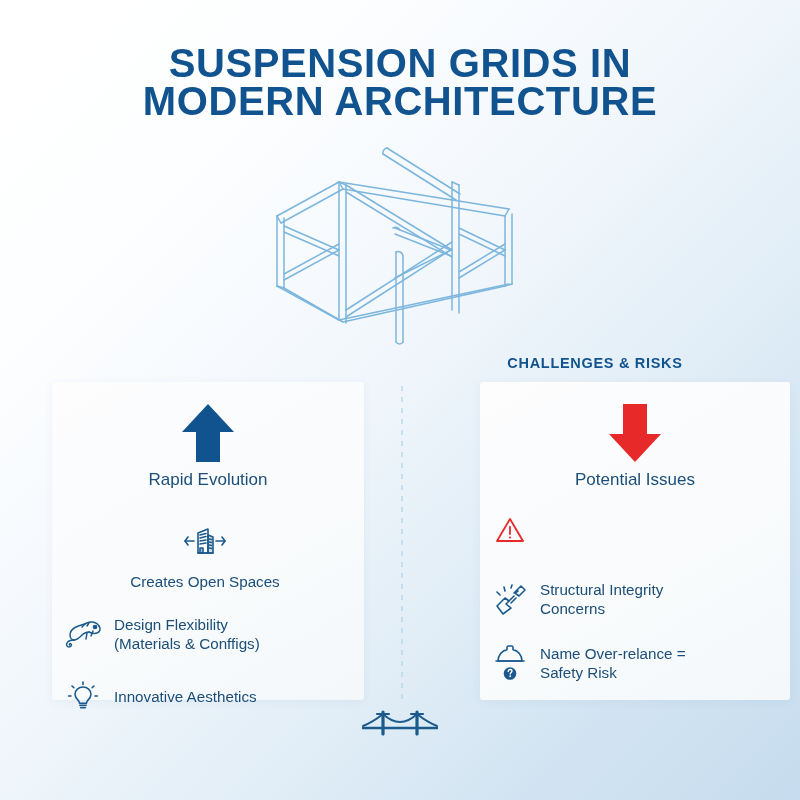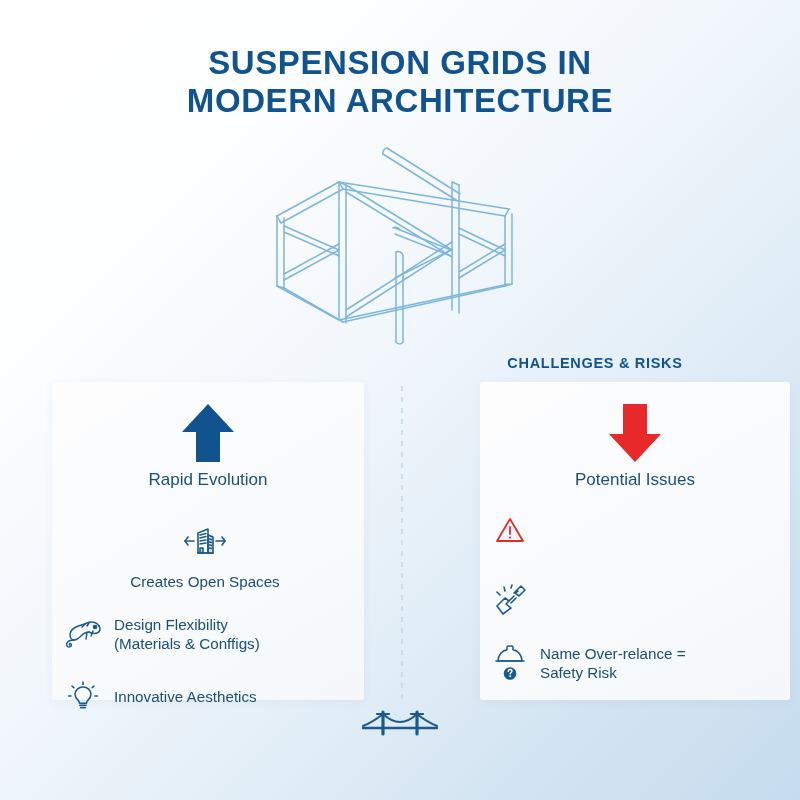--- a/index.html
+++ b/index.html
@@ -23,21 +23,21 @@
     overflow:hidden;
   }
 
   
   .title{
     position:absolute;
     left:0;right:0;top:44px;
     text-align:center;
     color:#11538f;
     font-weight:bold;
-    font-size:33px;
+    font-size:40px;
     letter-spacing:0.6px;
     line-height:38px;
   }
   .title .l2{display:block;}
 
   
   .hero{
     position:absolute;
     left:255px;top:138px;
     width:300px;height:215px;
@@ -325,20 +325,24 @@
       </div>
 
       <div class="row r2">
         <span class="ico">
           <svg width="36" height="34" viewBox="0 0 36 34" stroke="#1b5a8c" fill="none" stroke-width="1.6" stroke-linecap="round" stroke-linejoin="round">
             <path d="M5 24 L13 16 L17 19 L14 22 L19 26 L11 32 Z"></path>
             <path d="M22 11 L29 4 L33 8 L27 14 L23 11 L26 9"></path>
             <path d="M17 19 L22 14 M19 21 L24 16"></path>
             <path d="M8 13 L5 10 M13 9 L12 5 M19 6 L20 3"></path>
           </svg>
+        </span>
+        <span class="txt">
+          <span>Structural Integrity</span><br>
+          <span>Concerns</span>
         </span>
       </div>
 
       <div class="row r3">
         <span class="ico">
           <svg width="34" height="38" viewBox="0 0 34 38" stroke="#1b5a8c" fill="none" stroke-width="1.6" stroke-linecap="round" stroke-linejoin="round">
             <path d="M5 17 C5 11 9 6.5 14 5.6 L14 3.4 C14 2.6 14.7 2 15.6 2 L18.4 2 C19.3 2 20 2.6 20 3.4 L20 5.6 C25 6.5 29 11 29 17 Z"></path>
             <path d="M3 17 L31 17"></path>
             <circle cx="17" cy="29.5" r="6.3" fill="#1b5a8c" stroke="none"></circle>
             <path d="M15.2 27.4 C15.2 26.2 16.1 25.5 17.2 25.5 C18.3 25.5 19 26.2 19 27.1 C19 28.4 17.2 28.6 17.2 30" stroke="#ffffff" stroke-width="1.4"></path>

